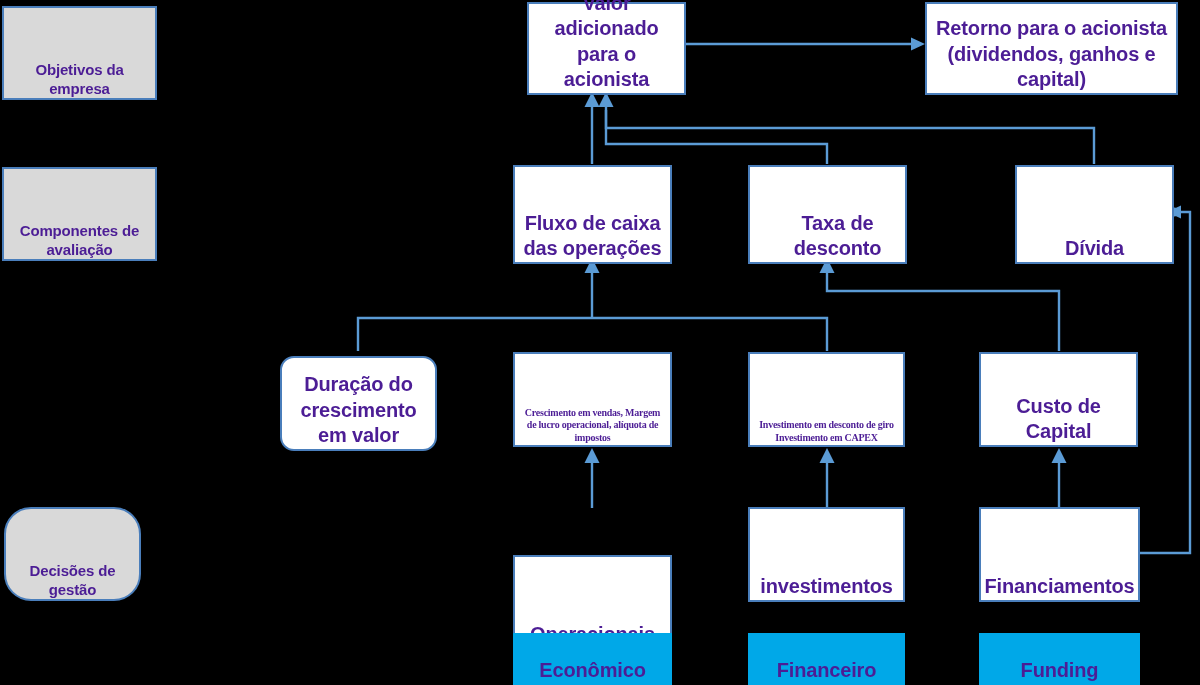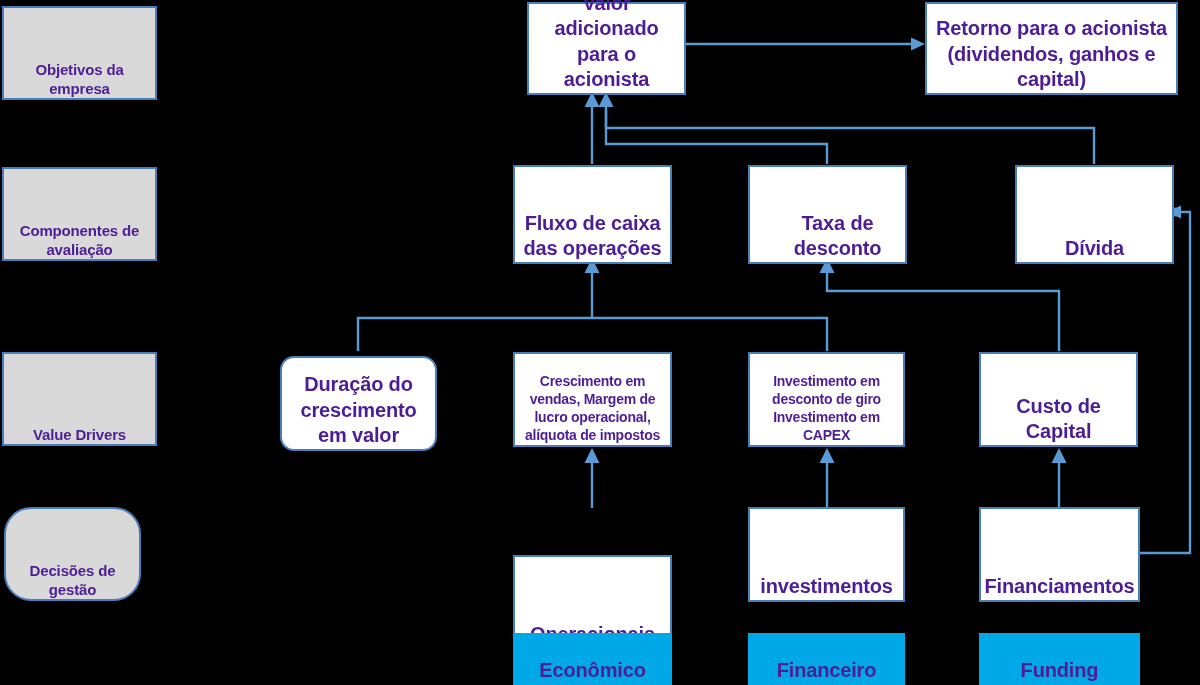--- a/index.html
+++ b/index.html
@@ -32,21 +32,21 @@
   .box.gray {
     background: #d9d9d9;
     border: 2px solid #4a7ebb;
     font-size: 15px;
   }
   .box.white {
     background: #ffffff;
     border: 2px solid #4a7ebb;
     font-size: 20px;
   }
-  .box.white.small { font-size: 14px; letter-spacing: -0.25px; }
+  .box.white.small { font-size: 10px; letter-spacing: -0.25px; font-family: Liberation Serif, serif; }
   .box.cyan {
     background: #00a8e8;
     border: 1px solid #00a8e8;
     font-size: 20px;
   }
   svg#wires {
     position: absolute;
     left: 0; top: 0;
     width: 1200px;
     height: 685px;
@@ -122,23 +122,20 @@
   </svg>
 
   <div class="box gray" style="left:2px; top:6px; width:155px; height:94px;">
     <span>Objetivos da empresa</span>
   </div>
 
   <div class="box gray" style="left:2px; top:167px; width:155px; height:94px;">
     <span>Componentes de avaliação</span>
   </div>
 
-  <div class="box gray" style="left:2px; top:352px; width:155px; height:94px;">
-    <span>Value Drivers</span>
-  </div>
 
   <div class="box gray" style="left:4px; top:507px; width:137px; height:94px;border-radius:27px;">
     <span>Decisões de gestão</span>
   </div>
 
   <div class="box white" style="left:527px; top:2px; width:159px; height:93px;">
     <span>Valor adicionado para o acionista</span>
   </div>
 
   <div class="box white" style="left:925px; top:2px; width:253px; height:93px;">

